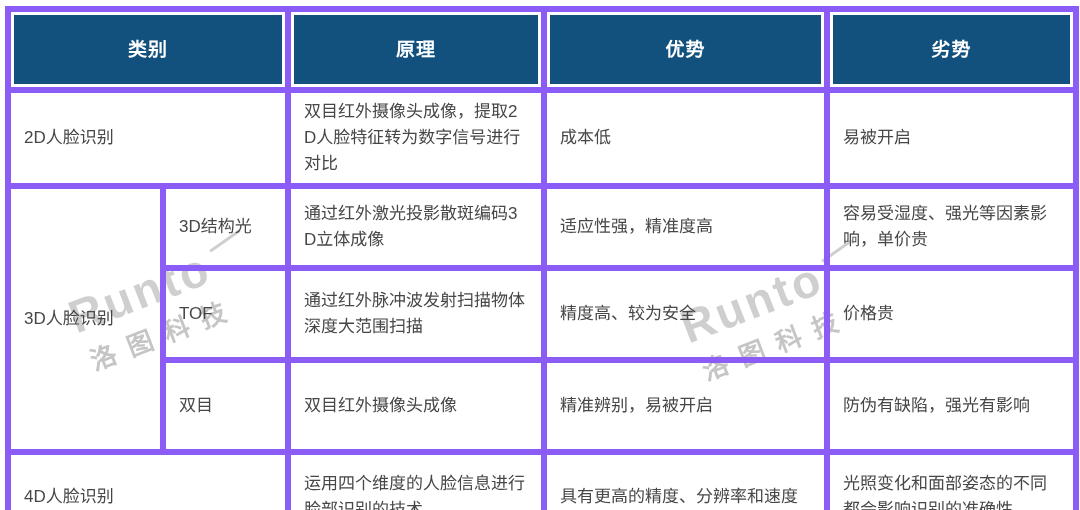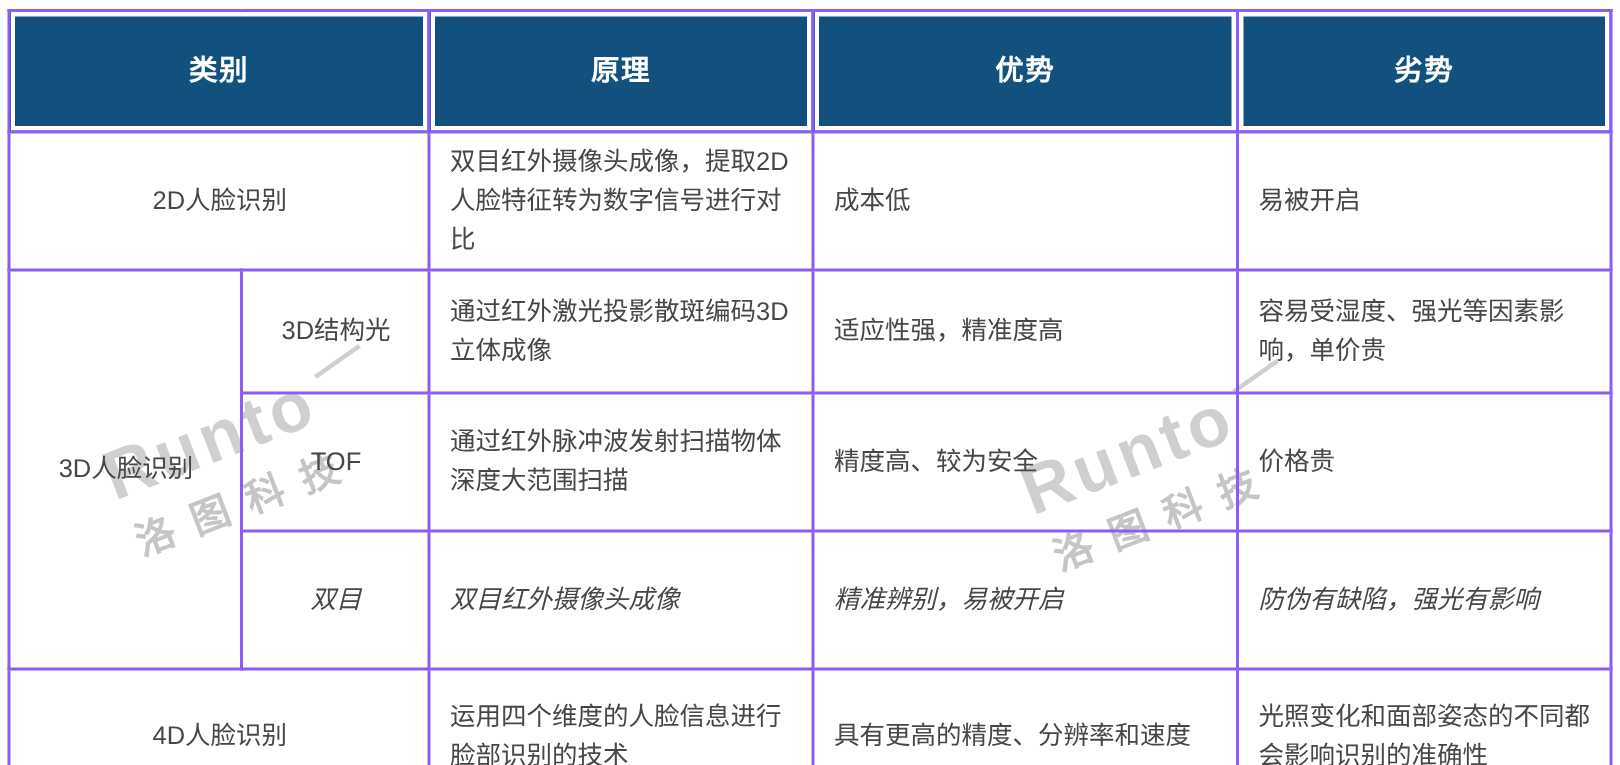--- a/index.html
+++ b/index.html
@@ -26,48 +26,47 @@
     table-layout: fixed;
     z-index: 2;
   }
   table.cmp col.c1 { width: 155px; }
   table.cmp col.c2 { width: 125px; }
   table.cmp col.c3 { width: 256px; }
   table.cmp col.c4 { width: 283px; }
   table.cmp col.c5 { width: 249px; }
 
   table.cmp th, table.cmp td {
-    border: 2px solid #8b5cf6;
+    border: 6px solid #8b5cf6;
     background: transparent;
     color: #474747;
     font-size: 17px;
     line-height: 26px;
     vertical-align: middle;
     padding: 6px 12px 6px 13px;
     word-break: break-all;
   }
   table.cmp th {
     background: #12517E;
     box-shadow: inset 0 0 0 3px #ffffff; 
     color: #ffffff;
     font-weight: bold;
     font-size: 19px;
     letter-spacing: 1px;
     text-align: center;
     padding: 0;
   }
   td.cat, td.sub {
-    text-align: center;
     padding: 6px 6px;
   }
   tr.hrow  { height: 81px; }
   tr.r1    { height: 83px; }
   tr.r2    { height: 82px; }
   tr.r3    { height: 92px; }
-  tr.r4    { height: 92px; font-style: italic; }
+  tr.r4    { height: 92px; }
   tr.r5    { height: 90px; }
 
   
   .wm {
     position: absolute;
     z-index: 1;
     transform: rotate(-21deg);
     transform-origin: center;
     pointer-events: none;
     text-align: left;

